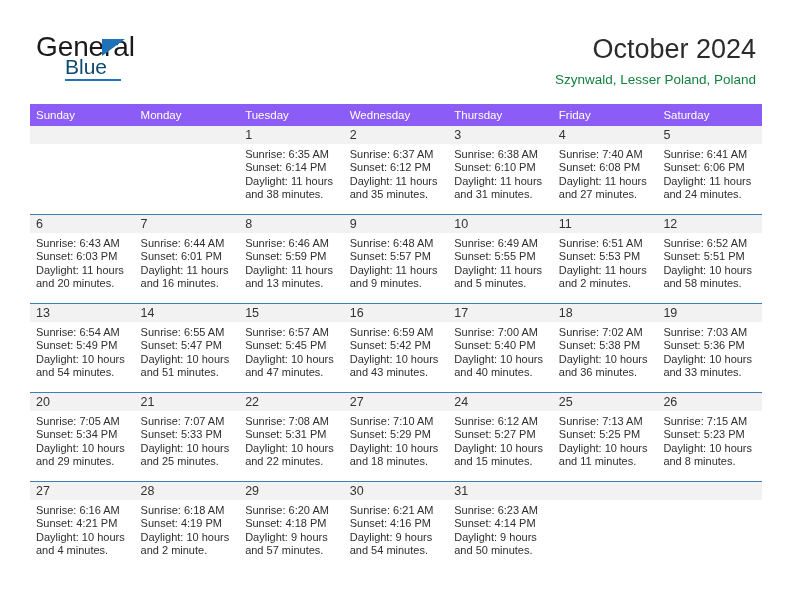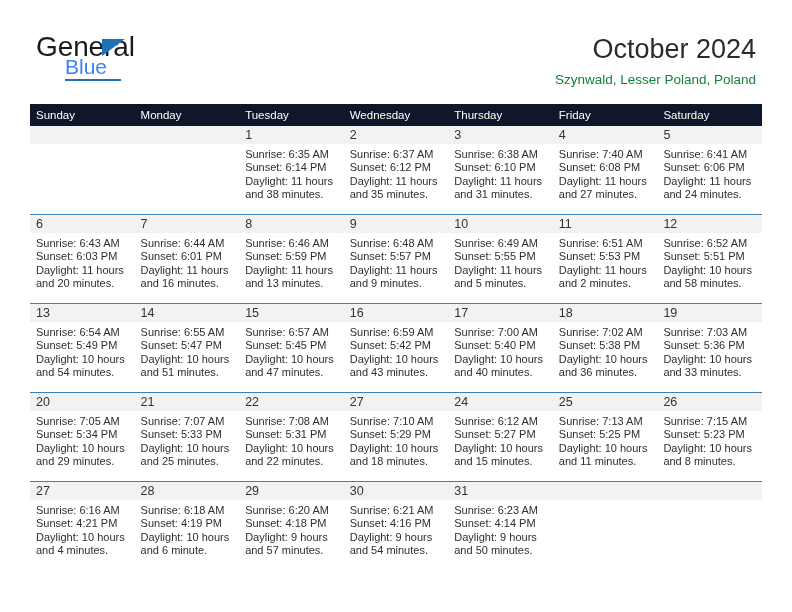--- a/index.html
+++ b/index.html
@@ -54,21 +54,21 @@
     width: 0;
     height: 0;
     border-left: 23px solid #1f72b8;
     border-bottom: 17px solid transparent;
   }
   .logo-blue {
     position: absolute;
     left: 29px;
     top: 20px;
     font-size: 21px;
-    color: #3b82f6;
+    color: #0c4a6e;
     line-height: 22px;
     text-align: center;
   }
   .logo-underline {
     position: absolute;
     left: 29px;
     top: 43px;
     width: 56px;
     height: 2px;
     background: #1f72b8;
@@ -97,21 +97,21 @@
   
   .cal-table {
     position: absolute;
     left: 30px;
     top: 104px;
     width: 732px;
     border-collapse: collapse;
     table-layout: fixed;
   }
   .cal-table th {
-    background: #0f172a;
+    background: #8b5cf6;
     color: #ffffff;
     font-size: 11.5px;
     font-weight: normal;
     text-align: left;
     padding: 5px 0 5px 6px;
     height: 11px;
     border: none;
   }
   .cal-table td {
     width: 104.57px;
@@ -452,21 +452,21 @@
             <div>Daylight: 10 hours</div>
             <div>and 4 minutes.</div>
           </div>
         </td>
         <td>
           <div class="daynum">28</div>
           <div class="events">
             <div>Sunrise: 6:18 AM</div>
             <div>Sunset: 4:19 PM</div>
             <div>Daylight: 10 hours</div>
-            <div>and 6 minute.</div>
+            <div>and 2 minute.</div>
           </div>
         </td>
         <td>
           <div class="daynum">29</div>
           <div class="events">
             <div>Sunrise: 6:20 AM</div>
             <div>Sunset: 4:18 PM</div>
             <div>Daylight: 9 hours</div>
             <div>and 57 minutes.</div>
           </div>

